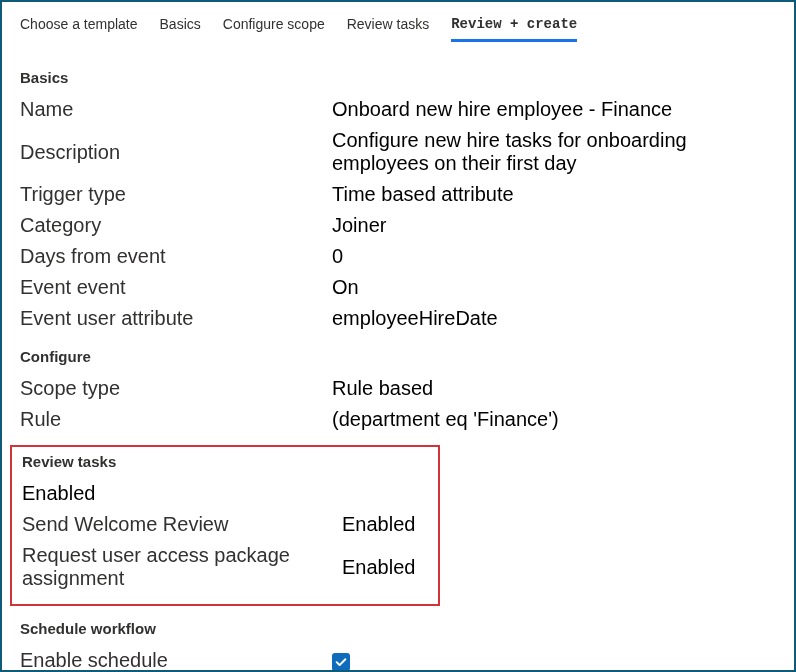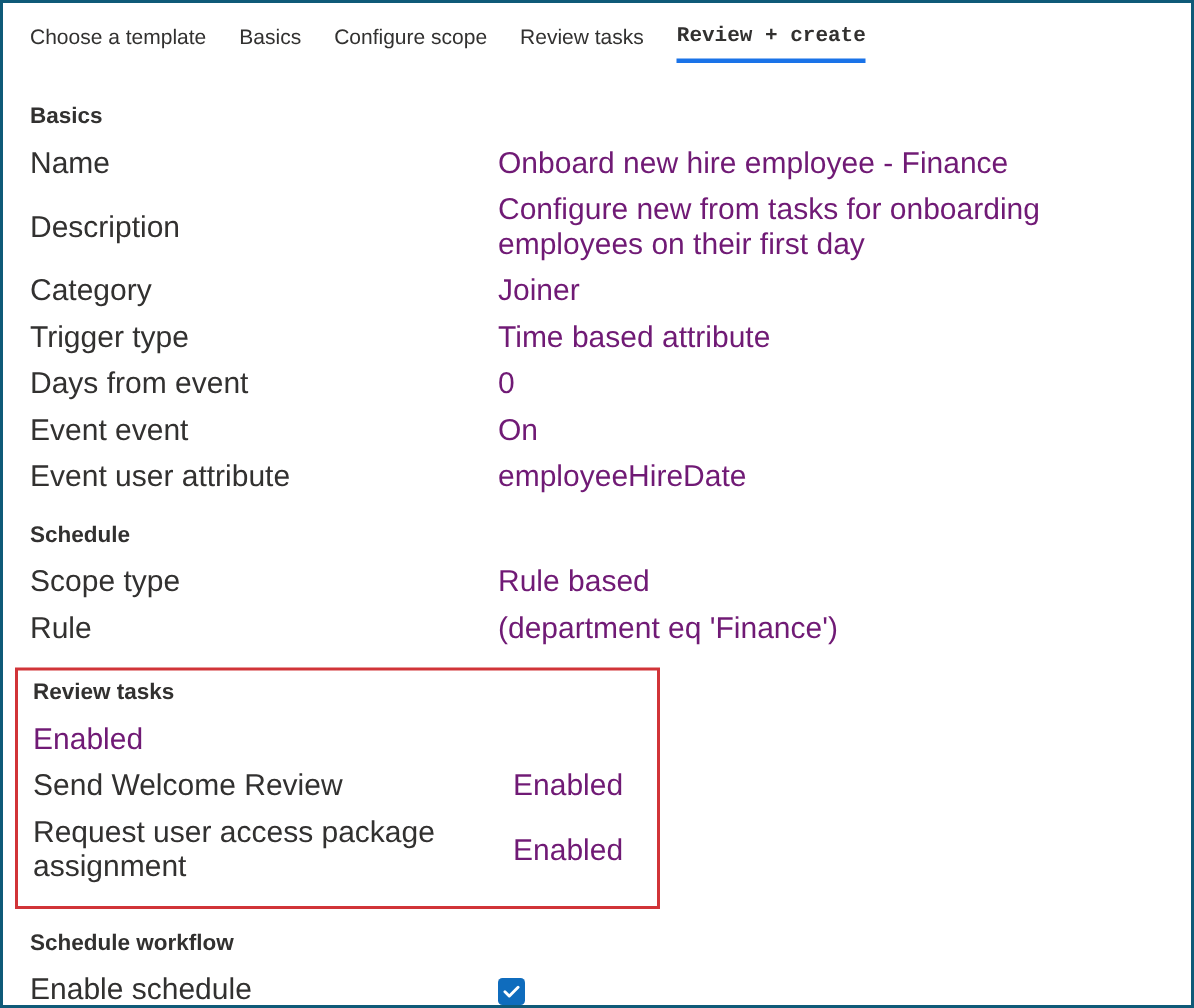--- a/index.html
+++ b/index.html
@@ -59,21 +59,21 @@
     padding: 4px 0;
     font-size: 20px;
   }
   .row .label {
     width: 312px;
     flex-shrink: 0;
     color: #323130;
   }
   .row .value {
     flex: 1;
-    color: #701a75;
+    color: #000000;
   }
   
   .highlight-box {
     border: 2px solid #d13438;
     padding: 6px 0 10px 0;
     margin-left: -10px;
     padding-left: 10px;
     padding-right: 10px;
     width: 430px;
     margin-top: 10px;
@@ -117,44 +117,44 @@
 
   <div class="content">
 
     <div class="section-heading">Basics</div>
     <div class="row">
       <div class="label">Name</div>
       <div class="value">Onboard new hire employee - Finance</div>
     </div>
     <div class="row">
       <div class="label">Description</div>
-      <div class="value">Configure new from tasks for onboarding employees on their first day</div>
+      <div class="value">Configure new hire tasks for onboarding employees on their first day</div>
+    </div>
+    <div class="row">
+      <div class="label">Trigger type</div>
+      <div class="value">Time based attribute</div>
     </div>
     <div class="row">
       <div class="label">Category</div>
       <div class="value">Joiner</div>
-    </div>
-    <div class="row">
-      <div class="label">Trigger type</div>
-      <div class="value">Time based attribute</div>
     </div>
     <div class="row">
       <div class="label">Days from event</div>
       <div class="value">0</div>
     </div>
     <div class="row">
       <div class="label">Event event</div>
       <div class="value">On</div>
     </div>
     <div class="row">
       <div class="label">Event user attribute</div>
       <div class="value">employeeHireDate</div>
     </div>
 
-    <div class="section-heading">Schedule</div>
+    <div class="section-heading">Configure</div>
     <div class="row">
       <div class="label">Scope type</div>
       <div class="value">Rule based</div>
     </div>
     <div class="row">
       <div class="label">Rule</div>
       <div class="value"> (department eq 'Finance')</div>
     </div>
 
     <div class="highlight-box">

